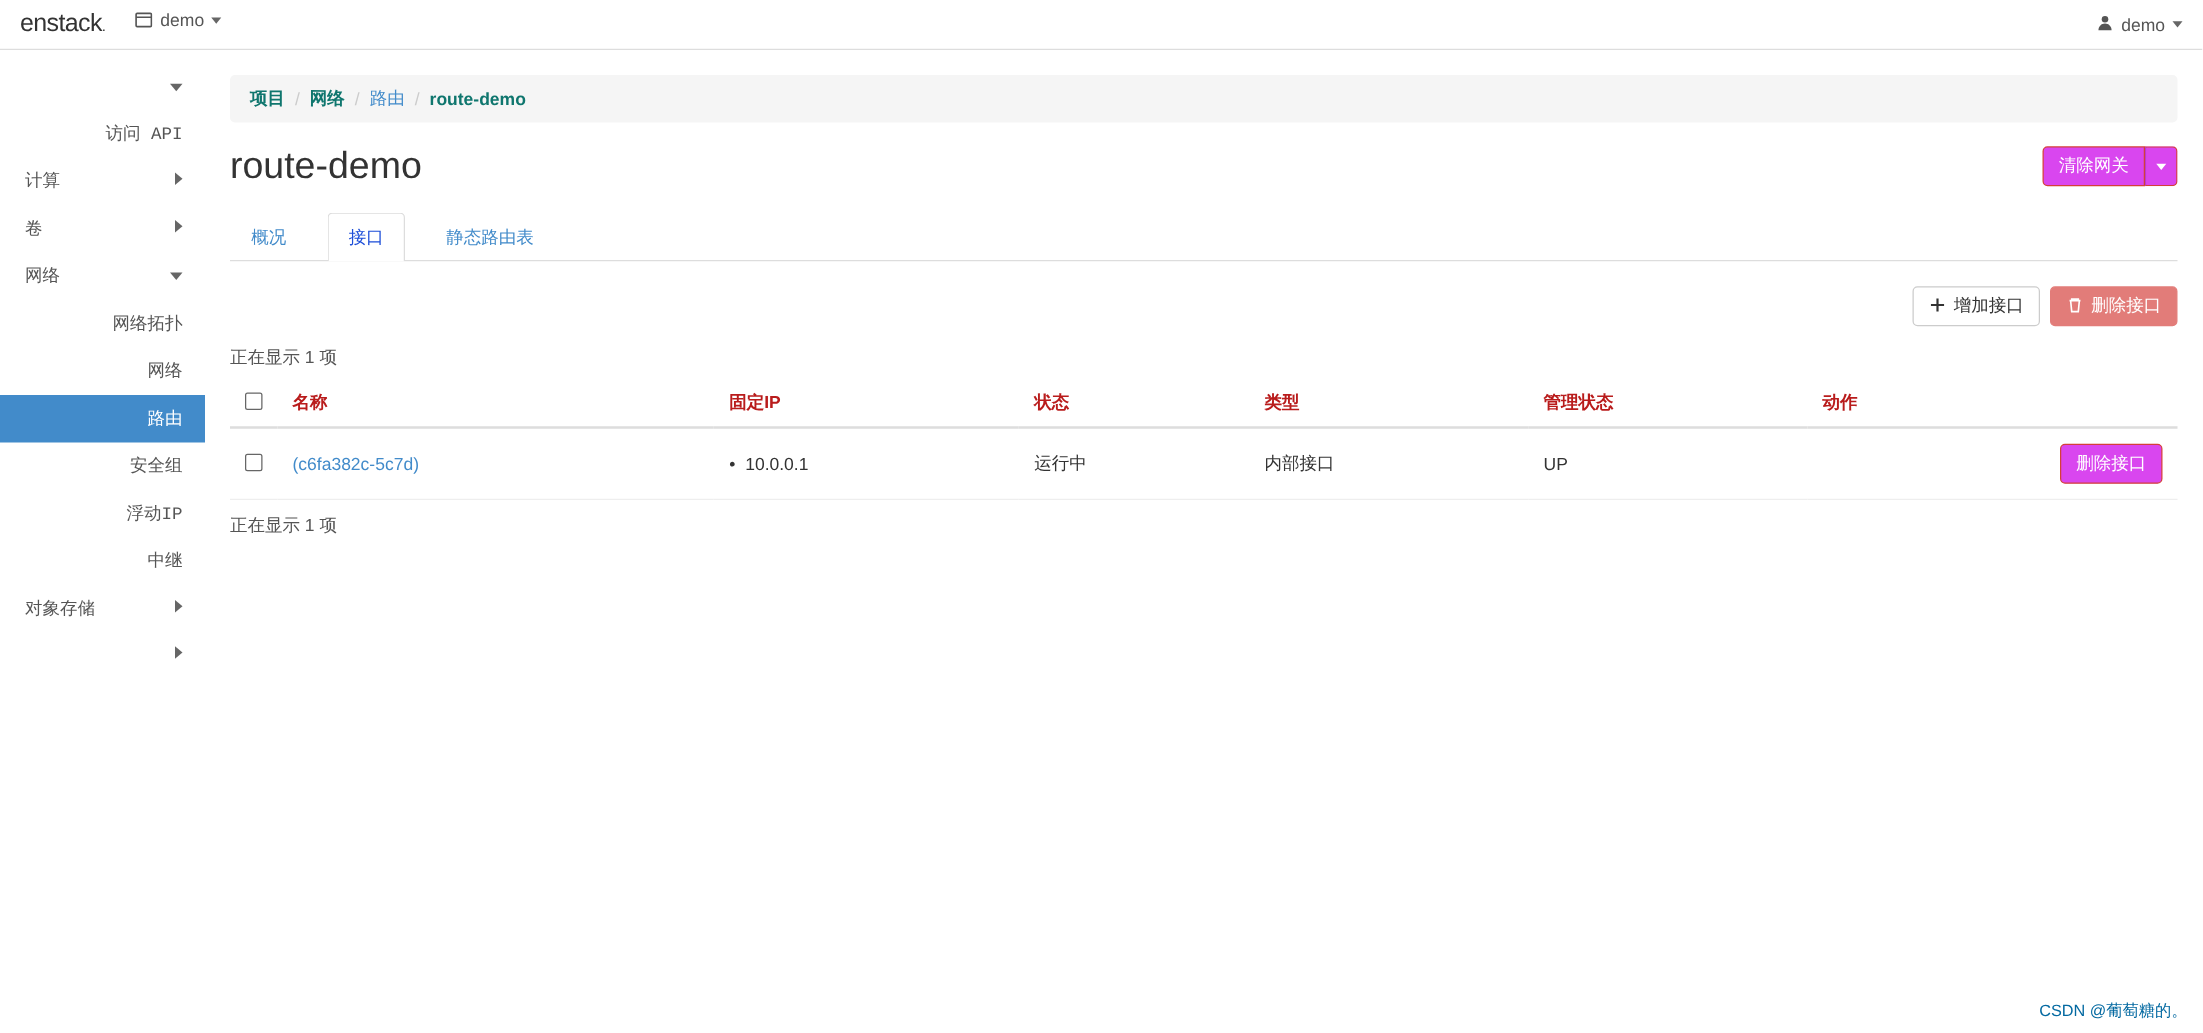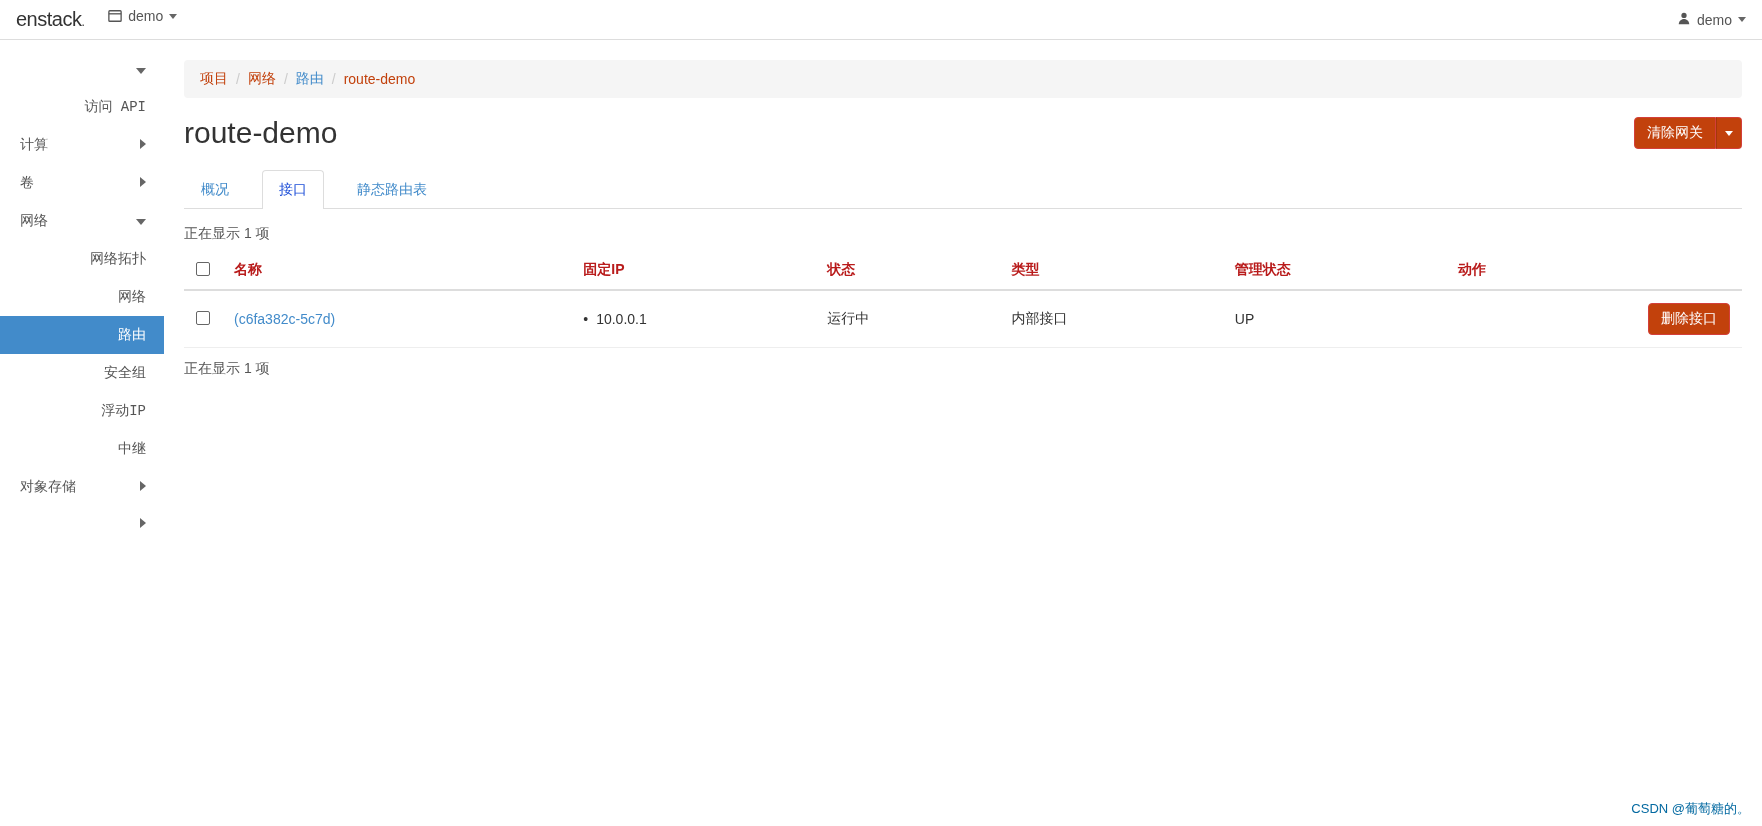--- a/index.html
+++ b/index.html
@@ -25,27 +25,27 @@
     .side-item.sub { padding-right: 18px; color: #555; }
     .side-item.active { background: #428bca; color: #fff; }
     .side-caret { font-size: 14px; color: #555; }
     .chevron-right::before { content: ""; display: inline-block; width: 0; height: 0; border-top: 5px solid transparent; border-bottom: 5px solid transparent; border-left: 6px solid #666; }
     .chevron-down::before { content: ""; display: inline-block; width: 0; height: 0; border-left: 5px solid transparent; border-right: 5px solid transparent; border-top: 6px solid #666; }
     
     
     .breadcrumb { background: #f5f5f5; border-radius: 4px; padding: 10px 16px; margin-top: 20px; color: #777; display: flex; gap: 8px; align-items: center; flex-wrap: wrap; }
     .breadcrumb .bc-link { color: #428bca; cursor: pointer; }
     .breadcrumb .sep { color: #ccc; }
-    .breadcrumb .bc-text { color: #c2410c; }
+    .breadcrumb .bc-text { color: #0f766e; font-weight: bold; }
     
     
     .page-header-row { display: flex; justify-content: space-between; align-items: center; margin-top: 18px; margin-bottom: 20px; }
     .page-title { font-size: 30px; font-weight: 400; color: #333; }
     .btn { display: inline-flex; align-items: center; gap: 6px; padding: 6px 12px; border-radius: 4px; cursor: pointer; font-size: 14px; border: 1px solid transparent; }
-    .btn-danger { background: #c2410c; color: #fff; border-color: #d43f3a; }
+    .btn-danger { background: #d946ef; color: #fff; border-color: #d43f3a; }
     .btn-danger-light { background: #e27c79; color: #fff; border-color: #e27c79; }
     .btn-default { background: #fff; color: #333; border-color: #ccc; }
     .btn-group { display: flex; }
     .btn-group .btn:first-child { border-top-right-radius: 0; border-bottom-right-radius: 0; }
     .btn-group .btn.caret-btn { border-top-left-radius: 0; border-bottom-left-radius: 0; padding: 6px 8px; border-left-color: rgba(0,0,0,0.15); }
     
     
     .tabs { border-bottom: 1px solid #ddd; display: flex; gap: 16px; }
     .tab { padding: 10px 16px; color: #428bca; cursor: pointer; border: 1px solid transparent; border-bottom: none; margin-bottom: -1px; border-radius: 4px 4px 0 0; }
     .tab.active { color: #1d4ed8; border-color: #ddd; background: #fff; text-align: center; }
@@ -168,20 +168,39 @@
         </div>
       </div>
     </div>
 
     <div class="tabs">
       <div class="tab">概况</div>
       <div class="tab active">接口</div>
       <div class="tab">静态路由表</div>
     </div>
 
+    <div class="action-bar">
+      <div class="btn btn-default">
+        <span class="icon-plus">
+          <svg viewBox="0 0 16 16" stroke="#333" stroke-width="2">
+              <line x1="8" y1="2" x2="8" y2="14"></line>
+              <line x1="2" y1="8" x2="14" y2="8"></line>
+            </svg>
+        </span>
+        <span>增加接口</span>
+      </div>
+      <div class="btn btn-danger-light">
+        <span class="icon-trash">
+          <svg viewBox="0 0 16 16" fill="none" stroke="#fff" stroke-width="1.5">
+              <path d="M3 4h10M5 4V2.5h6V4M4 4l1 10h6l1-10"></path>
+            </svg>
+        </span>
+        <span>删除接口</span>
+      </div>
+    </div>
 
     <div class="table-info">正在显示 1 项</div>
     <table class="data">
       <thead>
         <tr>
           <th style="width:36px;">
             <span class="cb"></span>
           </th>
           <th>名称</th>
           <th>固定IP</th>

